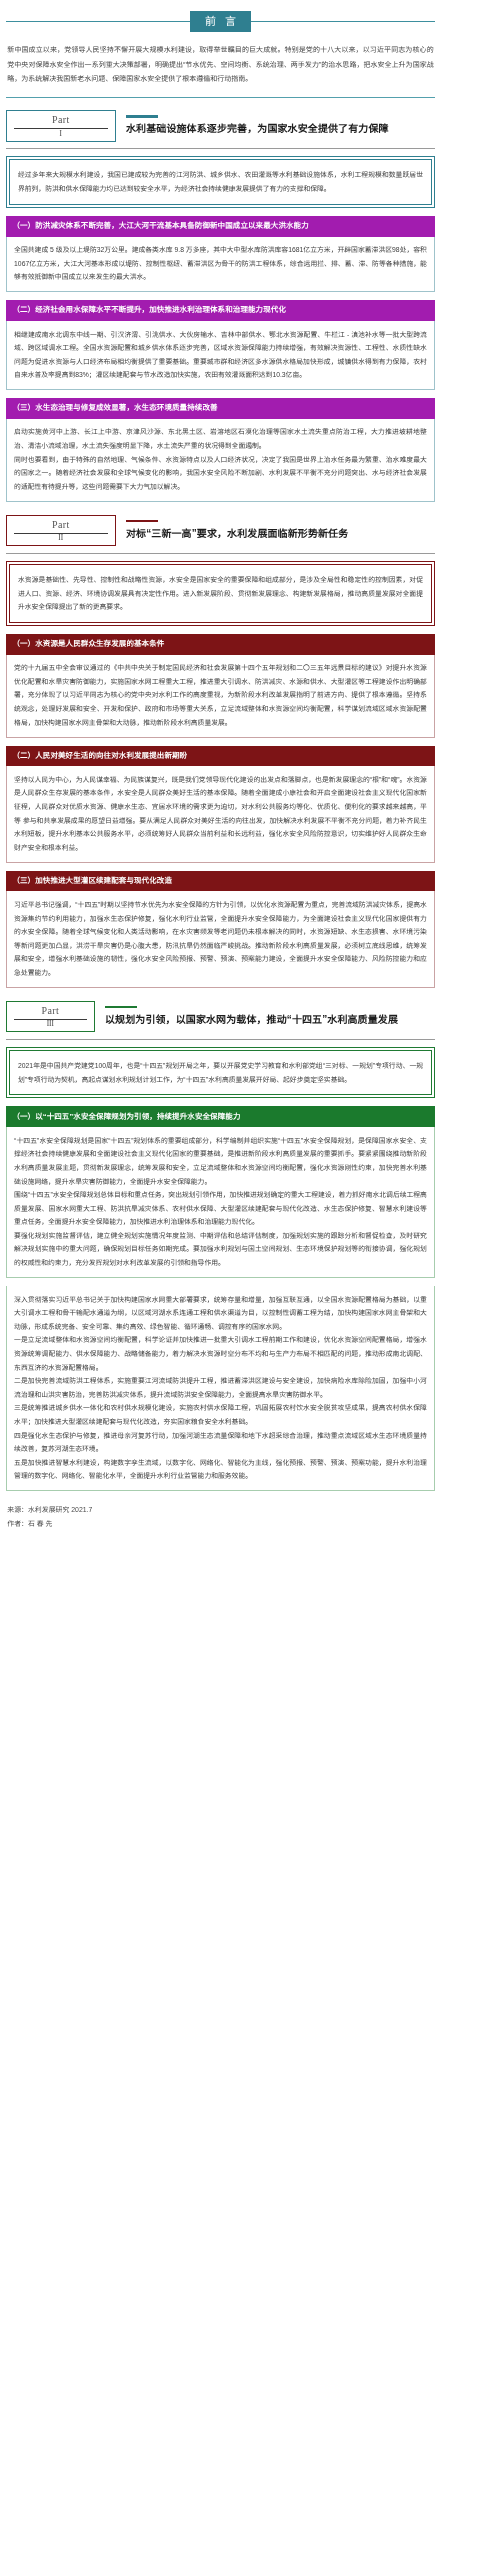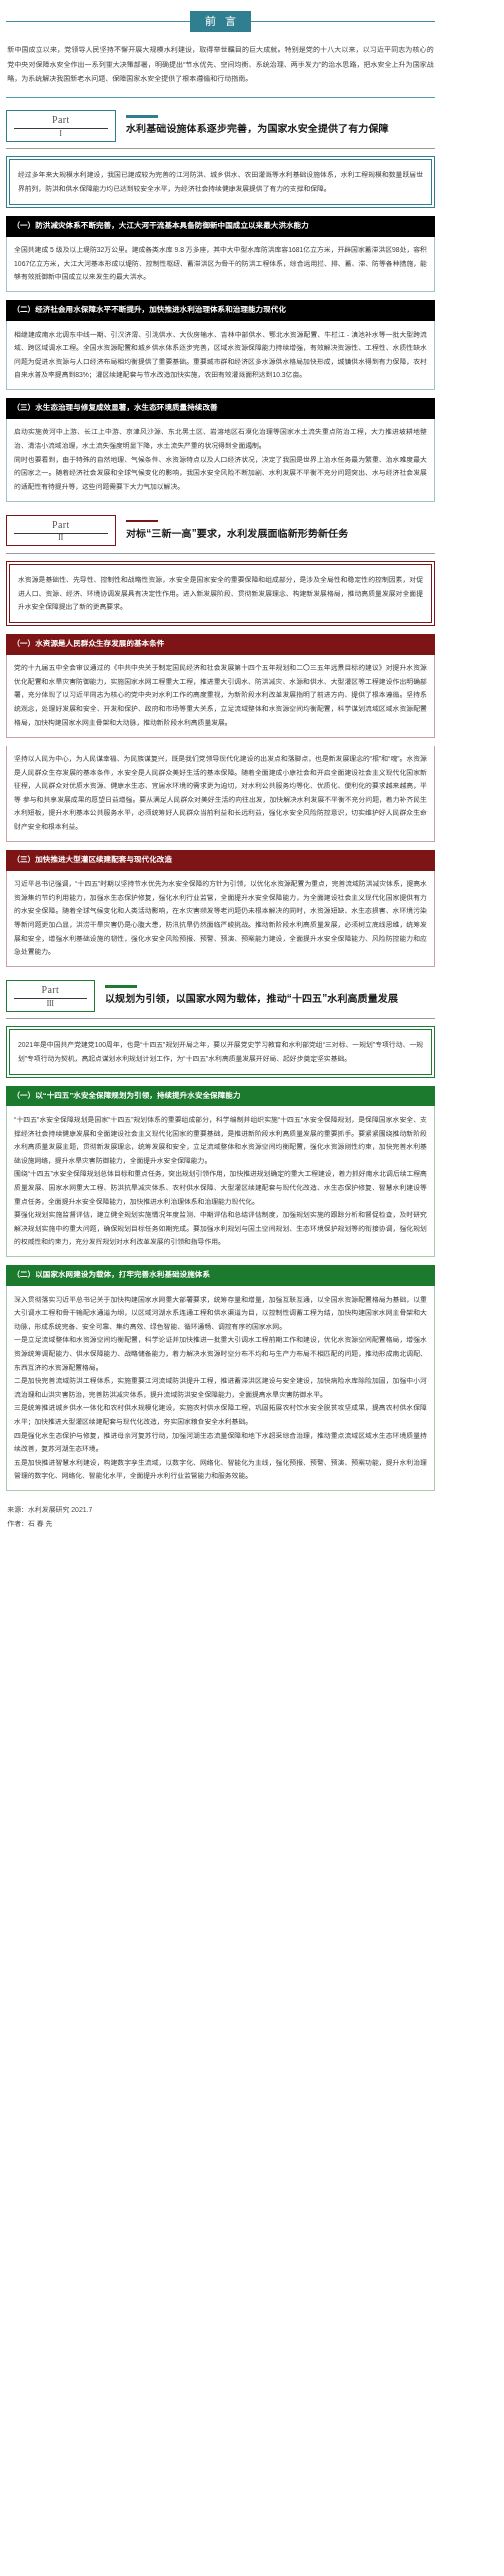--- a/index.html
+++ b/index.html
@@ -87,21 +87,21 @@
     border:0.7px solid #2f7f90;
     padding:8px 8px 8px 8px;
   }
   .intro-box p{
     margin:0;font-size:6.8px;line-height:2.0;color:#3b3b3b;text-align:justify;
   }
 
   
   .sub{margin:8px 5.8px 0 5.8px;}
   .sub-head{
-    background:#000000;color:#ffffff;
+    background:#a21caf;color:#ffffff;
     font-size:7.5px;font-weight:bold;
     padding:5.1px 6.6px 5.1px 6.6px;
     line-height:1.4;letter-spacing:0.1px;
   }
   .sub-body{
     border:0.7px solid #9fc3cb;border-top:none;
     padding:6.6px 7.3px 7.3px 7.3px;
   }
   .sub-body p{
     margin:0 0 0 0;font-size:6.8px;line-height:2.0;
@@ -199,20 +199,21 @@
             <p>水资源是基础性、先导性、控制性和战略性资源，水安全是国家安全的重要保障和组成部分，是涉及全局性和稳定性的控制因素，对促进人口、资源、经济、环境协调发展具有决定性作用。进入新发展阶段、贯彻新发展理念、构建新发展格局，推动高质量发展对全面提升水安全保障提出了新的更高要求。</p>
           </div>
         </div>
         <div class="sub">
           <div class="sub-head">（一）水资源是人民群众生存发展的基本条件</div>
           <div class="sub-body">
             <p>党的十九届五中全会审议通过的《中共中央关于制定国民经济和社会发展第十四个五年规划和二〇三五年远景目标的建议》对提升水资源优化配置和水旱灾害防御能力，实施国家水网工程重大工程，推进重大引调水、防洪减灾、水源和供水、大型灌区等工程建设作出明确部署，充分体现了以习近平同志为核心的党中央对水利工作的高度重视，为新阶段水利改革发展指明了前进方向、提供了根本遵循。坚持系统观念，处理好发展和安全、开发和保护、政府和市场等重大关系，立足流域整体和水资源空间均衡配置，科学谋划流域区域水资源配置格局，加快构建国家水网主骨架和大动脉，推动新阶段水利高质量发展。</p>
           </div>
         </div>
         <div class="sub">
+          <div class="sub-head">（二）人民对美好生活的向往对水利发展提出新期盼</div>
           <div class="sub-body">
             <p>坚持以人民为中心，为人民谋幸福、为民族谋复兴，既是我们党领导现代化建设的出发点和落脚点，也是新发展理念的“根”和“魂”。水资源是人民群众生存发展的基本条件，水安全是人民群众美好生活的基本保障。随着全面建成小康社会和开启全面建设社会主义现代化国家新征程，人民群众对优质水资源、健康水生态、宜居水环境的需求更为迫切，对水利公共服务均等化、优质化、便利化的要求越来越高，平等 参与和共享发展成果的愿望日益增强。要从满足人民群众对美好生活的向往出发，加快解决水利发展不平衡不充分问题，着力补齐民生水利短板，提升水利基本公共服务水平，必须统筹好人民群众当前利益和长远利益，强化水安全风险防控意识，切实维护好人民群众生命财产安全和根本利益。</p>
           </div>
         </div>
         <div class="sub">
           <div class="sub-head">（三）加快推进大型灌区续建配套与现代化改造</div>
           <div class="sub-body">
             <p>习近平总书记强调，“十四五”时期以坚持节水优先为水安全保障的方针为引领，以优化水资源配置为重点，完善流域防洪减灾体系，提高水资源集约节约利用能力，加强水生态保护修复，强化水利行业监管，全面提升水安全保障能力，为全面建设社会主义现代化国家提供有力的水安全保障。随着全球气候变化和人类活动影响，在水灾害频发等老问题仍未根本解决的同时，水资源短缺、水生态损害、水环境污染等新问题更加凸显，洪涝干旱灾害仍是心腹大患，防汛抗旱仍然面临严峻挑战。推动新阶段水利高质量发展，必须树立底线思维，统筹发展和安全，增强水利基础设施的韧性，强化水安全风险预报、预警、预演、预案能力建设，全面提升水安全保障能力、风险防控能力和应急处置能力。</p>
           </div>
         </div>
@@ -237,21 +238,20 @@
         </div>
         <div class="sub">
           <div class="sub-head">（一）以“十四五”水安全保障规划为引领，持续提升水安全保障能力</div>
           <div class="sub-body">
             <p>“十四五”水安全保障规划是国家“十四五”规划体系的重要组成部分，科学编制并组织实施“十四五”水安全保障规划，是保障国家水安全、支撑经济社会持续健康发展和全面建设社会主义现代化国家的重要基础，是推进新阶段水利高质量发展的重要抓手。要紧紧围绕推动新阶段水利高质量发展主题，贯彻新发展理念，统筹发展和安全，立足流域整体和水资源空间均衡配置，强化水资源刚性约束，加快完善水利基础设施网络，提升水旱灾害防御能力，全面提升水安全保障能力。</p>
             <p>围绕“十四五”水安全保障规划总体目标和重点任务，突出规划引领作用，加快推进规划确定的重大工程建设，着力抓好南水北调后续工程高质量发展、国家水网重大工程、防洪抗旱减灾体系、农村供水保障、大型灌区续建配套与现代化改造、水生态保护修复、智慧水利建设等重点任务，全面提升水安全保障能力，加快推进水利治理体系和治理能力现代化。</p>
             <p>要强化规划实施监督评估，建立健全规划实施情况年度监测、中期评估和总结评估制度，加强规划实施的跟踪分析和督促检查，及时研究解决规划实施中的重大问题，确保规划目标任务如期完成。要加强水利规划与国土空间规划、生态环境保护规划等的衔接协调，强化规划的权威性和约束力，充分发挥规划对水利改革发展的引领和指导作用。</p>
           </div>
         </div>
         <div class="sub">
-          <div class="sub-head">（二）以国家水网建设为载体，打牢完善水利基础设施体系</div>
           <div class="sub-body">
             <p>深入贯彻落实习近平总书记关于加快构建国家水网重大部署要求，统筹存量和增量，加强互联互通，以全国水资源配置格局为基础，以重大引调水工程和骨干输配水通道为纲，以区域河湖水系连通工程和供水渠道为目，以控制性调蓄工程为结，加快构建国家水网主骨架和大动脉，形成系统完备、安全可靠、集约高效、绿色智能、循环通畅、调控有序的国家水网。</p>
             <p>一是立足流域整体和水资源空间均衡配置，科学论证并加快推进一批重大引调水工程前期工作和建设，优化水资源空间配置格局，增强水资源统筹调配能力、供水保障能力、战略储备能力，着力解决水资源时空分布不均和与生产力布局不相匹配的问题，推动形成南北调配、东西互济的水资源配置格局。</p>
             <p>二是加快完善流域防洪工程体系，实施重要江河流域防洪提升工程，推进蓄滞洪区建设与安全建设，加快病险水库除险加固，加强中小河流治理和山洪灾害防治，完善防洪减灾体系，提升流域防洪安全保障能力，全面提高水旱灾害防御水平。</p>
             <p>三是统筹推进城乡供水一体化和农村供水规模化建设，实施农村供水保障工程，巩固拓展农村饮水安全脱贫攻坚成果，提高农村供水保障水平；加快推进大型灌区续建配套与现代化改造，夯实国家粮食安全水利基础。</p>
             <p>四是强化水生态保护与修复，推进母亲河复苏行动，加强河湖生态流量保障和地下水超采综合治理，推动重点流域区域水生态环境质量持续改善，复苏河湖生态环境。</p>
             <p>五是加快推进智慧水利建设，构建数字孪生流域，以数字化、网络化、智能化为主线，强化预报、预警、预演、预案功能，提升水利治理管理的数字化、网络化、智能化水平，全面提升水利行业监管能力和服务效能。</p>
           </div>
         </div>
       </div>

